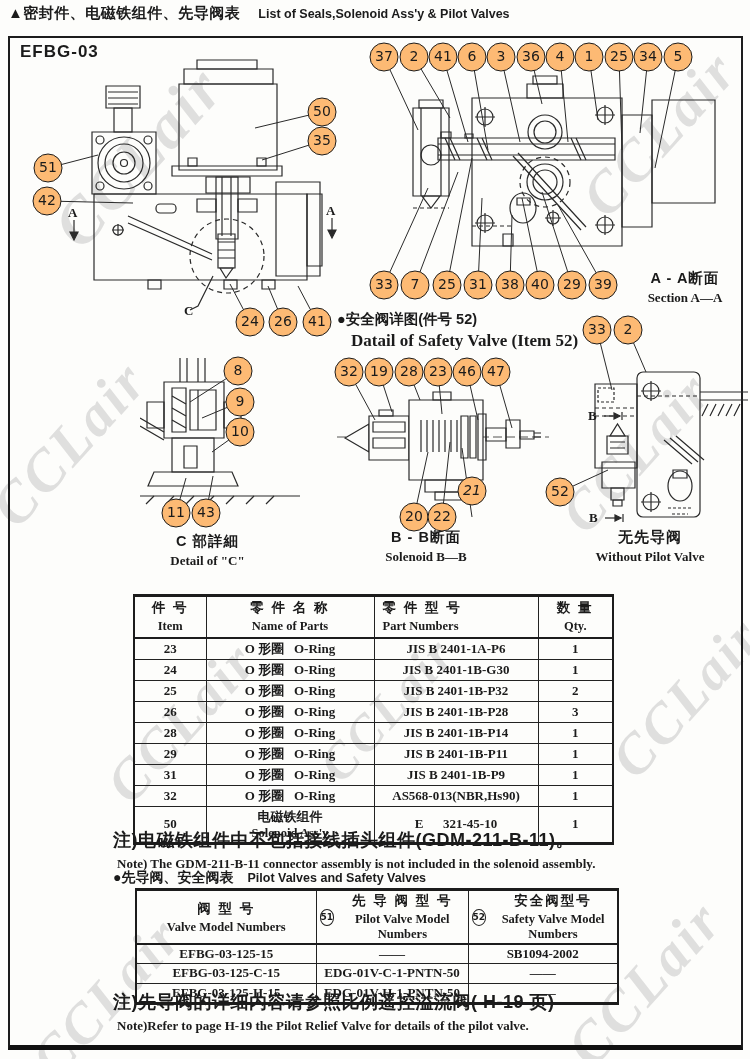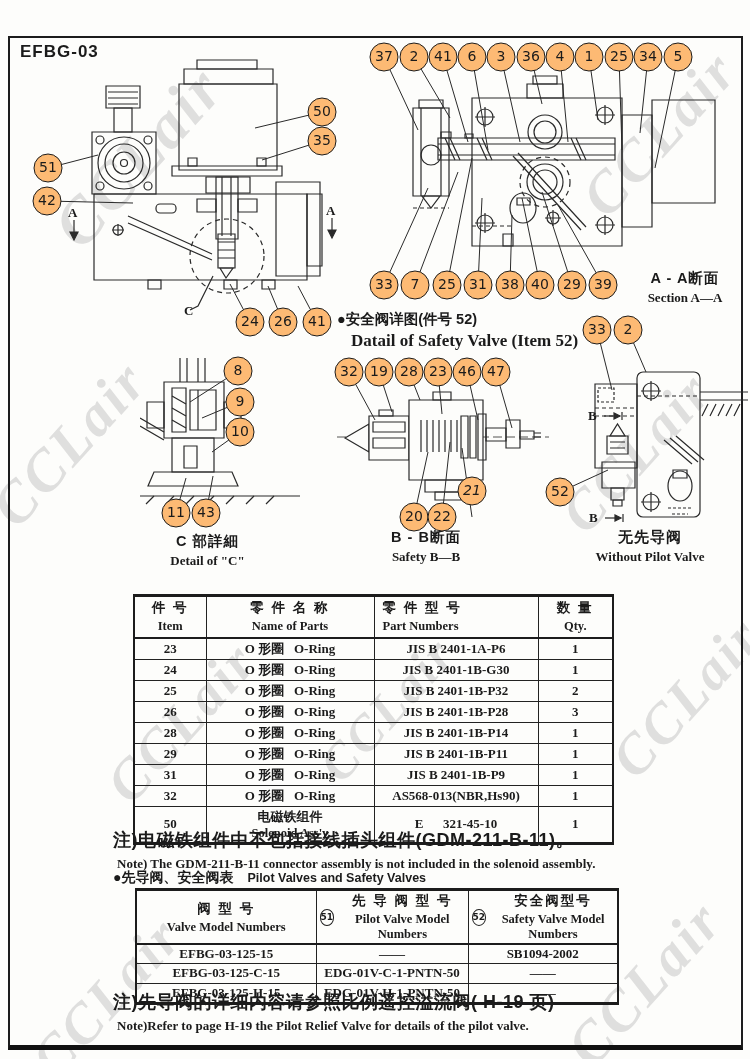--- a/index.html
+++ b/index.html
@@ -64,20 +64,24 @@
   <div class="wm" style="left:30px;top:120px;font-size:64px;">CCLair</div>
   <div class="wm" style="left:560px;top:100px;font-size:58px;">CCLair</div>
   <div class="wm" style="left:-30px;top:410px;font-size:58px;">CCLair</div>
   <div class="wm" style="left:540px;top:420px;font-size:56px;">CCLair</div>
   <div class="wm" style="left:85px;top:690px;font-size:56px;">CCLair</div>
   <div class="wm" style="left:300px;top:680px;font-size:50px;">CCLair</div>
   <div class="wm" style="left:590px;top:665px;font-size:56px;">CCLair</div>
   <div class="wm" style="left:10px;top:965px;font-size:56px;">CCLair</div>
   <div class="wm" style="left:545px;top:950px;font-size:58px;">CCLair</div>
 
+  <div id="hdr">
+    <span class="zh">▲密封件、电磁铁组件、先导阀表</span>
+    <span class="en">List of Seals,Solenoid Ass'y &amp; Pilot Valves</span>
+  </div>
 
   <div id="main-box"></div>
   <div id="model">EFBG-03</div>
 
   <svg class="draw" style="left:30px;top:58px;" width="350" height="292" viewBox="0 0 350 292">
     <g stroke="#2a2a2a" fill="none" stroke-width="1.2">
       <rect x="167" y="2" width="60" height="9"></rect>
       <rect x="154" y="11" width="89" height="15"></rect>
       <rect x="149" y="26" width="98" height="86"></rect>
       <rect x="142" y="108" width="110" height="10"></rect>
@@ -296,21 +300,21 @@
   <div id="safety-title">
     <div class="zh">●安全阀详图(件号 52)</div>
     <div class="en">Datail of Safety Valve (Item 52)</div>
   </div>
   <div class="sec-label" style="left:150px;top:532px;width:115px;">
     <div class="zh">C 部詳細</div>
     <div class="en">Detail of "C"</div>
   </div>
   <div class="sec-label" style="left:366px;top:528px;width:120px;">
     <div class="zh">B - B断面</div>
-    <div class="en">Safety B—B</div>
+    <div class="en">Solenoid B—B</div>
   </div>
   <div class="sec-label" style="left:586px;top:528px;width:128px;">
     <div class="zh" style="font-size:15px;">无先导阀</div>
     <div class="en">Without Pilot Valve</div>
   </div>
 
   <table class="doc" id="t1">
     <colgroup>
         <col style="width:72px">
         <col style="width:168px">

